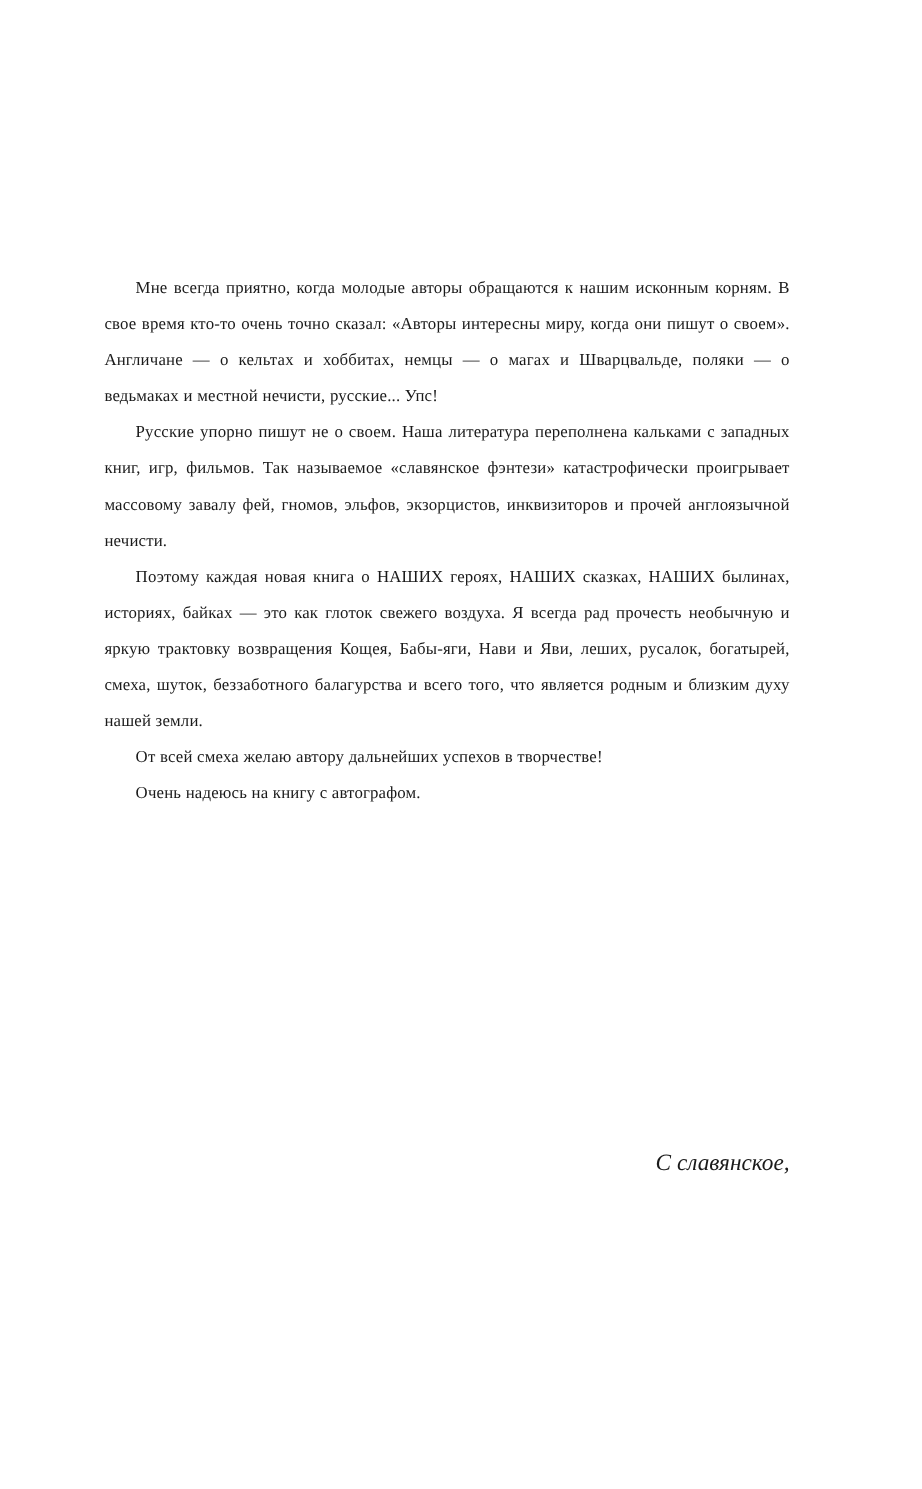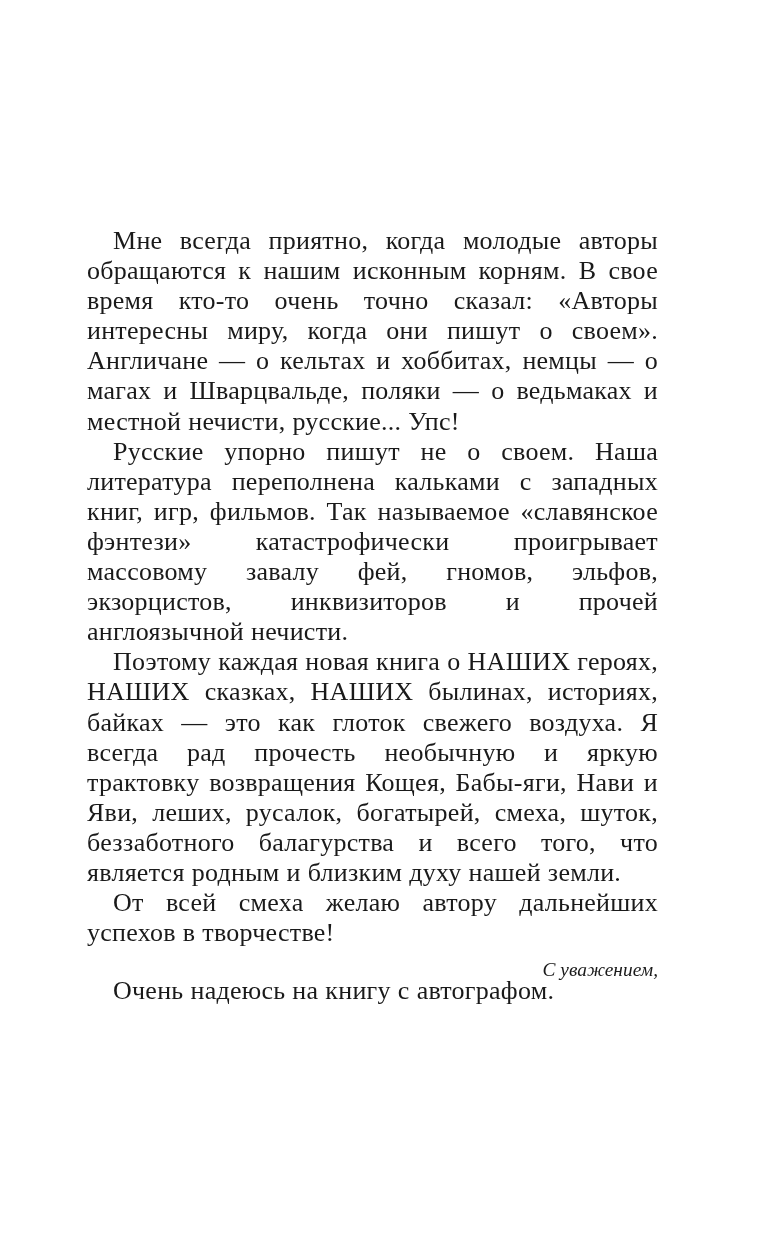--- a/index.html
+++ b/index.html
@@ -27,32 +27,31 @@
     position: absolute;
     left: 87px;
     top: 226px;
     width: 571px;
   }
 
   .para {
     margin: 0;
     text-indent: 26px;
     text-align: justify;
-    font-size: 26px;
+    font-size: 14px;
     line-height: 30.1px;
     letter-spacing: 0.01em;
     word-spacing: 0.01em;
     hyphens: manual;
     -webkit-hyphens: manual;
   }
 
   
   .para:last-child {
     text-align: justify;
-    margin-top: 28px;
   }
 
   .signature {
     position: absolute;
     left: 87px;
     top: 955px;
     width: 571px;
     text-align: right;
     font-style: italic;
     font-size: 19.4px;
@@ -72,16 +71,16 @@
 
   <div class="text-block">
     <p class="para">Мне всегда приятно, когда молодые авторы обращаются к нашим исконным корням. В свое время кто-то очень точно сказал: «Авторы интересны миру, когда они пишут о своем». Англичане — о кельтах и хоббитах, немцы — о магах и Шварцвальде, поляки — о ведьмаках и местной нечисти, русские... Упс!</p>
     <p class="para">Русские упорно пишут не о своем. Наша литература переполнена кальками с западных книг, игр, фильмов. Так называемое «славянское фэнтези» катастрофически проигрывает массовому завалу фей, гномов, эльфов, экзорцистов, инквизиторов и прочей англоязычной нечисти.</p>
     <p class="para">Поэтому каждая новая книга о НАШИХ героях, НАШИХ сказках, НАШИХ былинах, историях, байках — это как глоток свежего воздуха. Я всегда рад прочесть необычную и яркую трактовку возвращения Кощея, Бабы-яги, Нави и Яви, леших, русалок, богатырей, смеха, шуток, беззаботного балагурства и всего того, что является родным и близким духу нашей земли.</p>
     <p class="para">От всей смеха желаю автору дальнейших успехов в творчестве!</p>
     <p class="para">Очень надеюсь на книгу с автографом.</p>
   </div>
 
   <div class="signature">
-    <span class="sig-line">С уважением,</span>
+    <span class="sig-line">С славянское,</span>
   </div>
 
 </div>
 
 </body></html>

